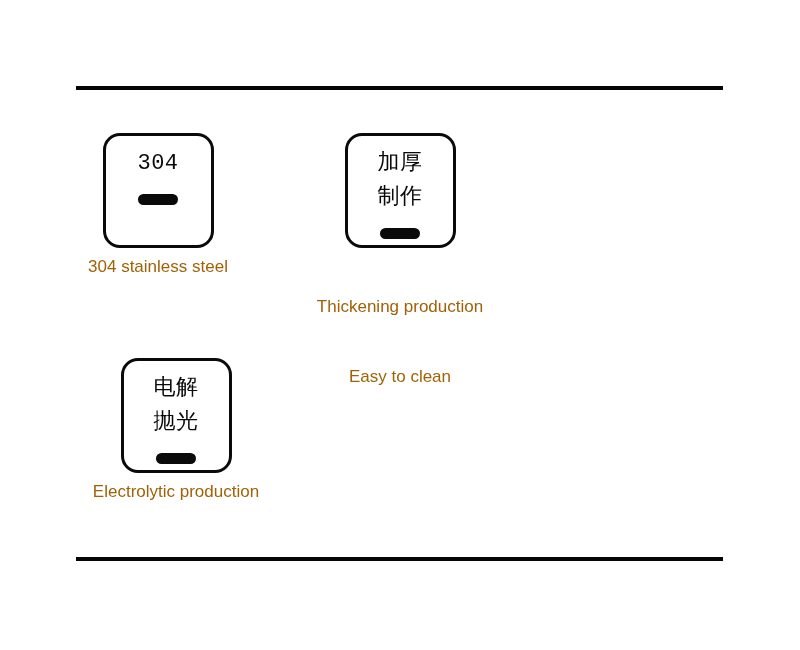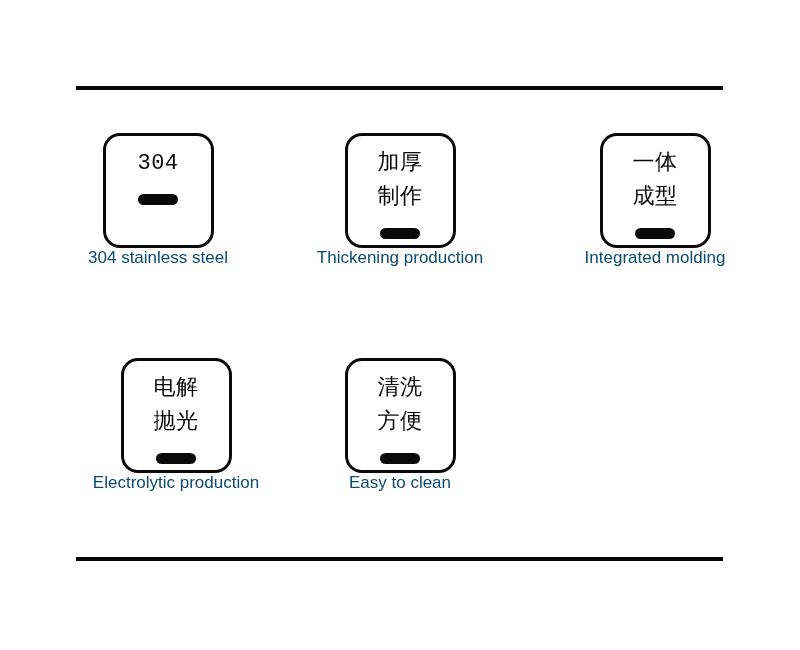--- a/index.html
+++ b/index.html
@@ -26,21 +26,21 @@
   .divider.bottom { top: 557px; }
 
   .tile {
     position: absolute;
     width: 230px;
     display: flex;
     flex-direction: column;
     align-items: center;
   }
   .tile.r1c1 { left:  43px; top: 133px; }
-  .tile.r1c2 { left: 285px; top: 133px; }
+  .tile.r1c2 { left: 285px; top: 133px; gap: 40px; }
   .tile.r1c3 { left: 540px; top: 133px; }
   .tile.r2c1 { left:  61px; top: 358px; }
   .tile.r2c2 { left: 285px; top: 358px; }
   .tile.r2c3 { left: 540px; top: 358px; }
 
   .badge {
     width: 111px;
     height: 115px;
     border: 3px solid #0a0a0a;
     border-radius: 17px;
@@ -62,23 +62,24 @@
   }
   .dash {
     width: 40px;
     height: 11px;
     background: #0a0a0a;
     border-radius: 6px;
     margin-top: 13px;
     flex: none;
   }
   .caption {
+    margin-top: 9px;
     font-size: 17px;
     line-height: 20px;
-    color: #0c4a6e;
+    color: #a16207;
     text-align: center;
     white-space: nowrap;
   }
 </style>
 </head>
 <body>
 
 <div class="canvas">
 
   <div class="divider top"></div>
@@ -93,44 +94,31 @@
 
   <div class="tile r1c2">
     <div class="badge">
       <div class="cn">加厚</div>
       <div class="cn">制作</div>
       <div class="dash"></div>
     </div>
     <div class="caption">Thickening production</div>
   </div>
 
-  <div class="tile r1c3">
-    <div class="badge">
-      <div class="cn">一体</div>
-      <div class="cn">成型</div>
-      <div class="dash"></div>
-    </div>
-    <div class="caption">Integrated molding</div>
-  </div>
 
   <div class="tile r2c1">
     <div class="badge">
       <div class="cn">电解</div>
       <div class="cn">抛光</div>
       <div class="dash"></div>
     </div>
     <div class="caption">Electrolytic production</div>
   </div>
 
   <div class="tile r2c2">
-    <div class="badge">
-      <div class="cn">清洗</div>
-      <div class="cn">方便</div>
-      <div class="dash"></div>
-    </div>
     <div class="caption">Easy to clean</div>
   </div>
 
   <div class="tile r2c3">
   </div>
 
   <div class="divider bottom"></div>
 
 </div>
 

